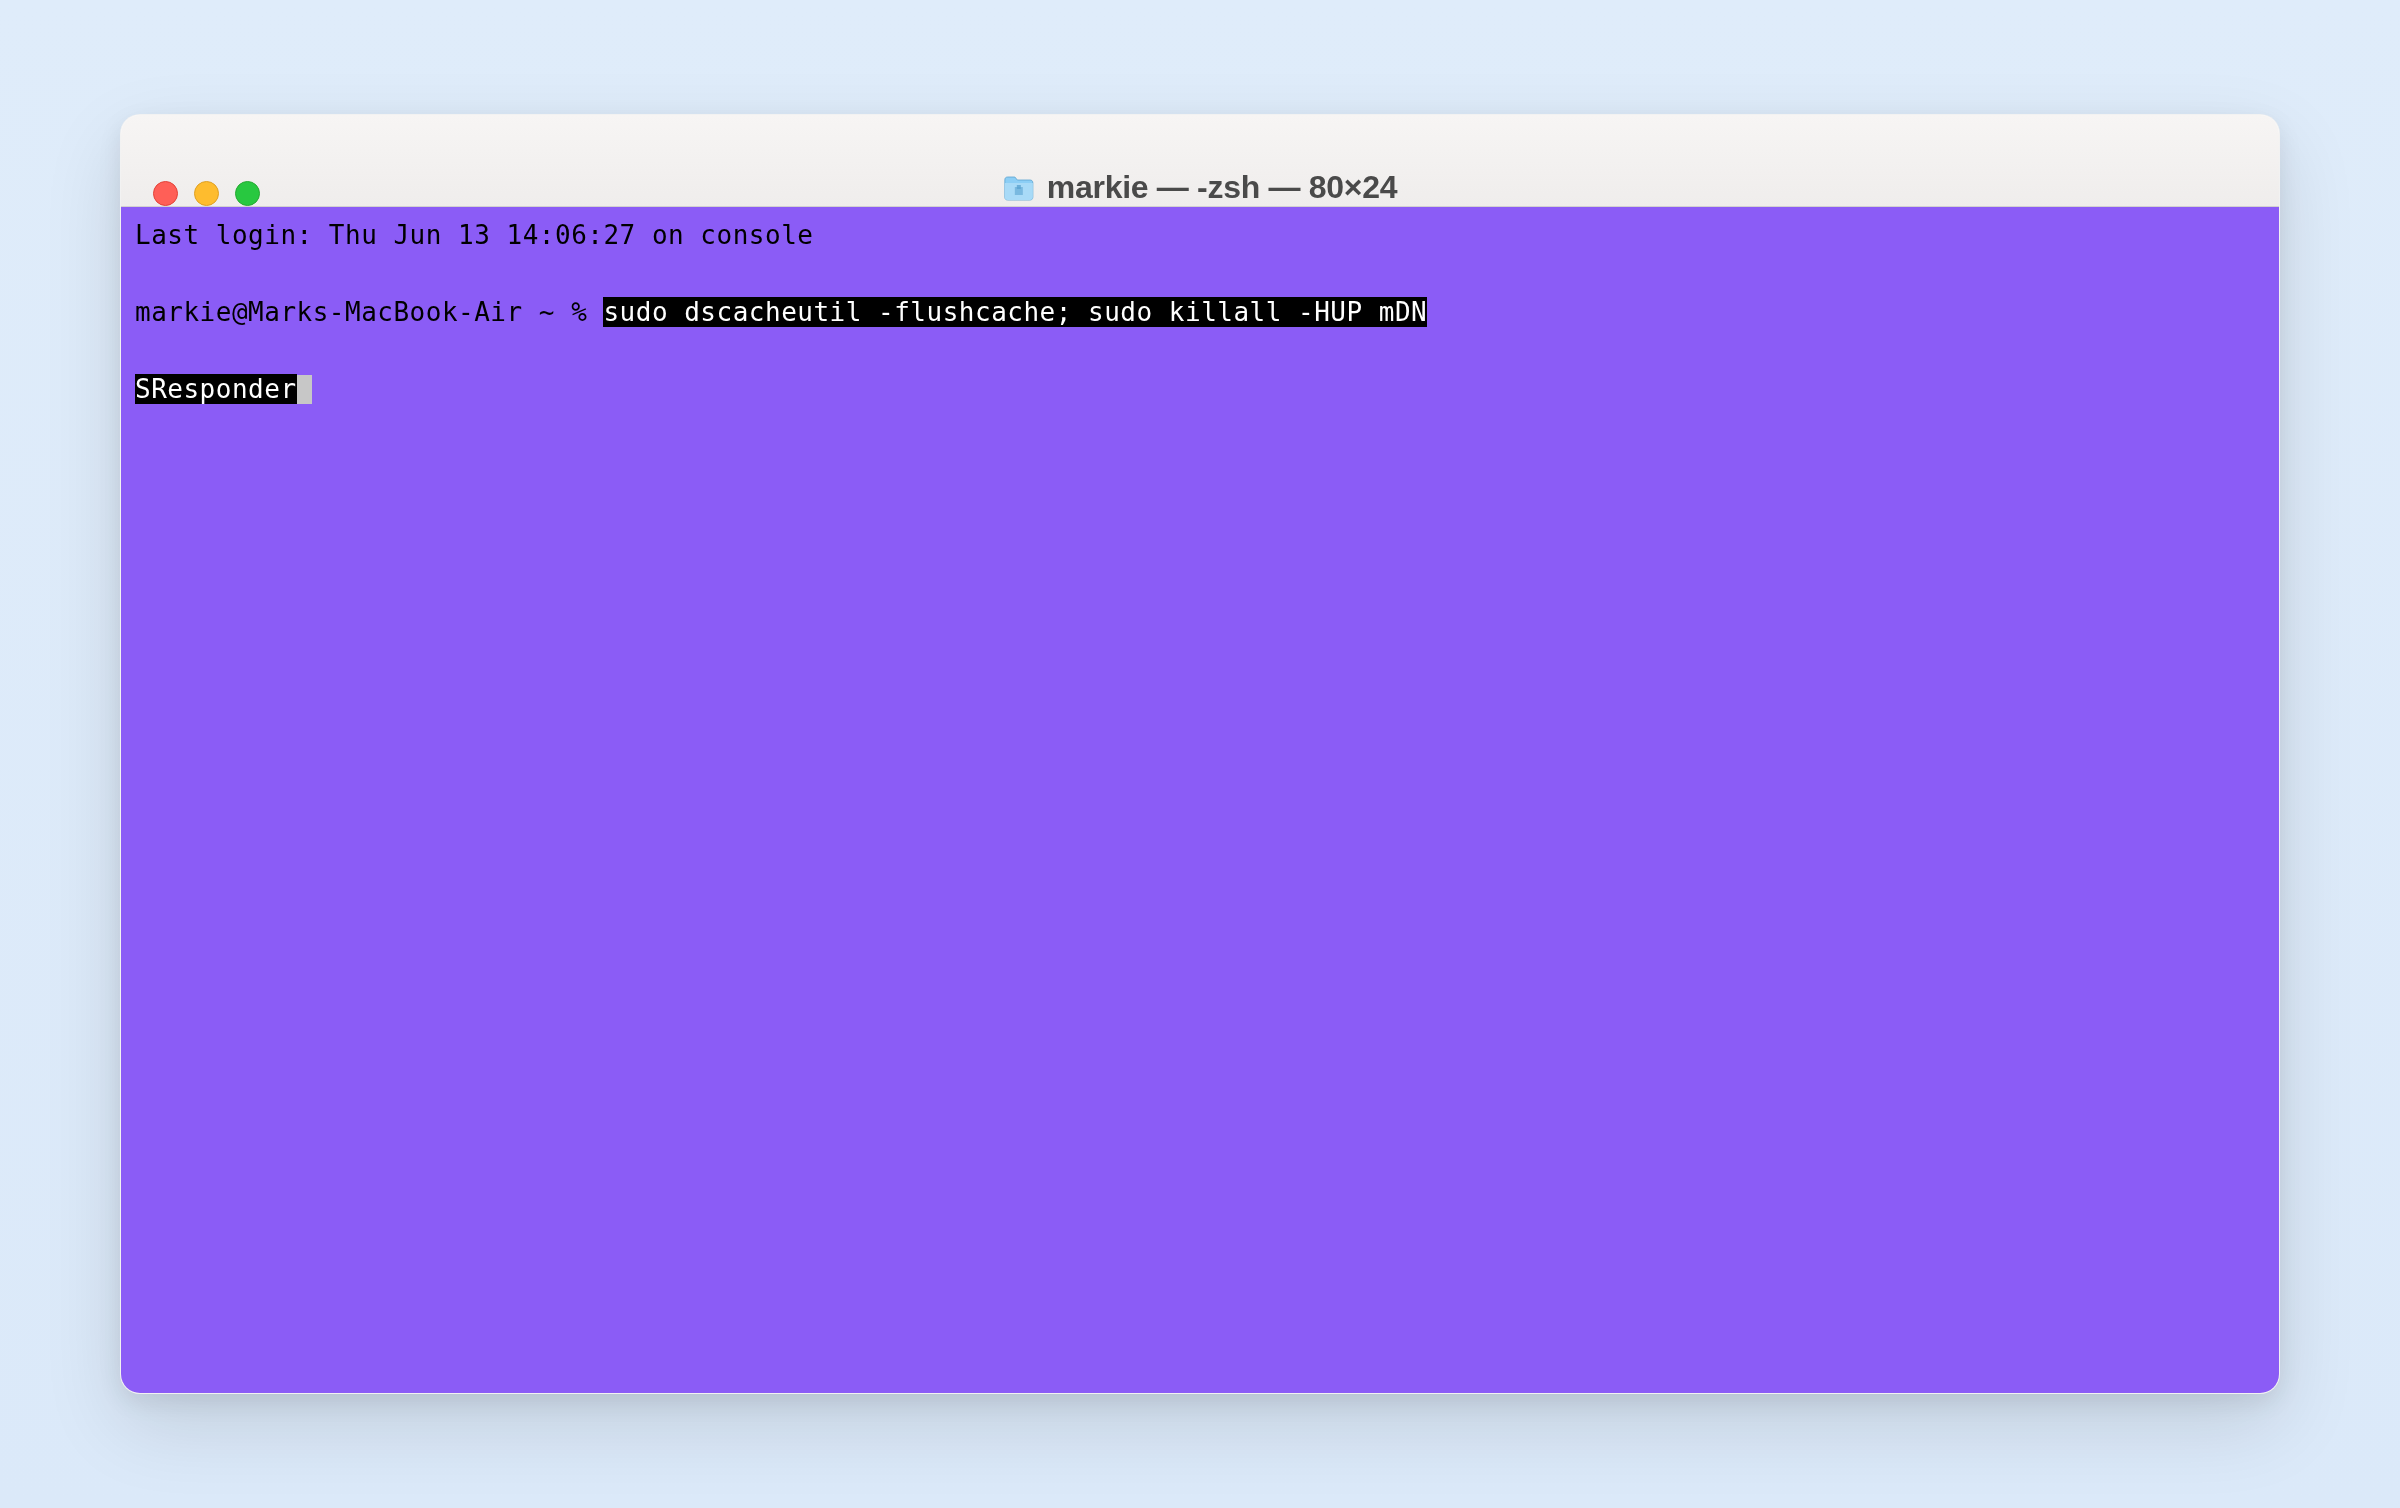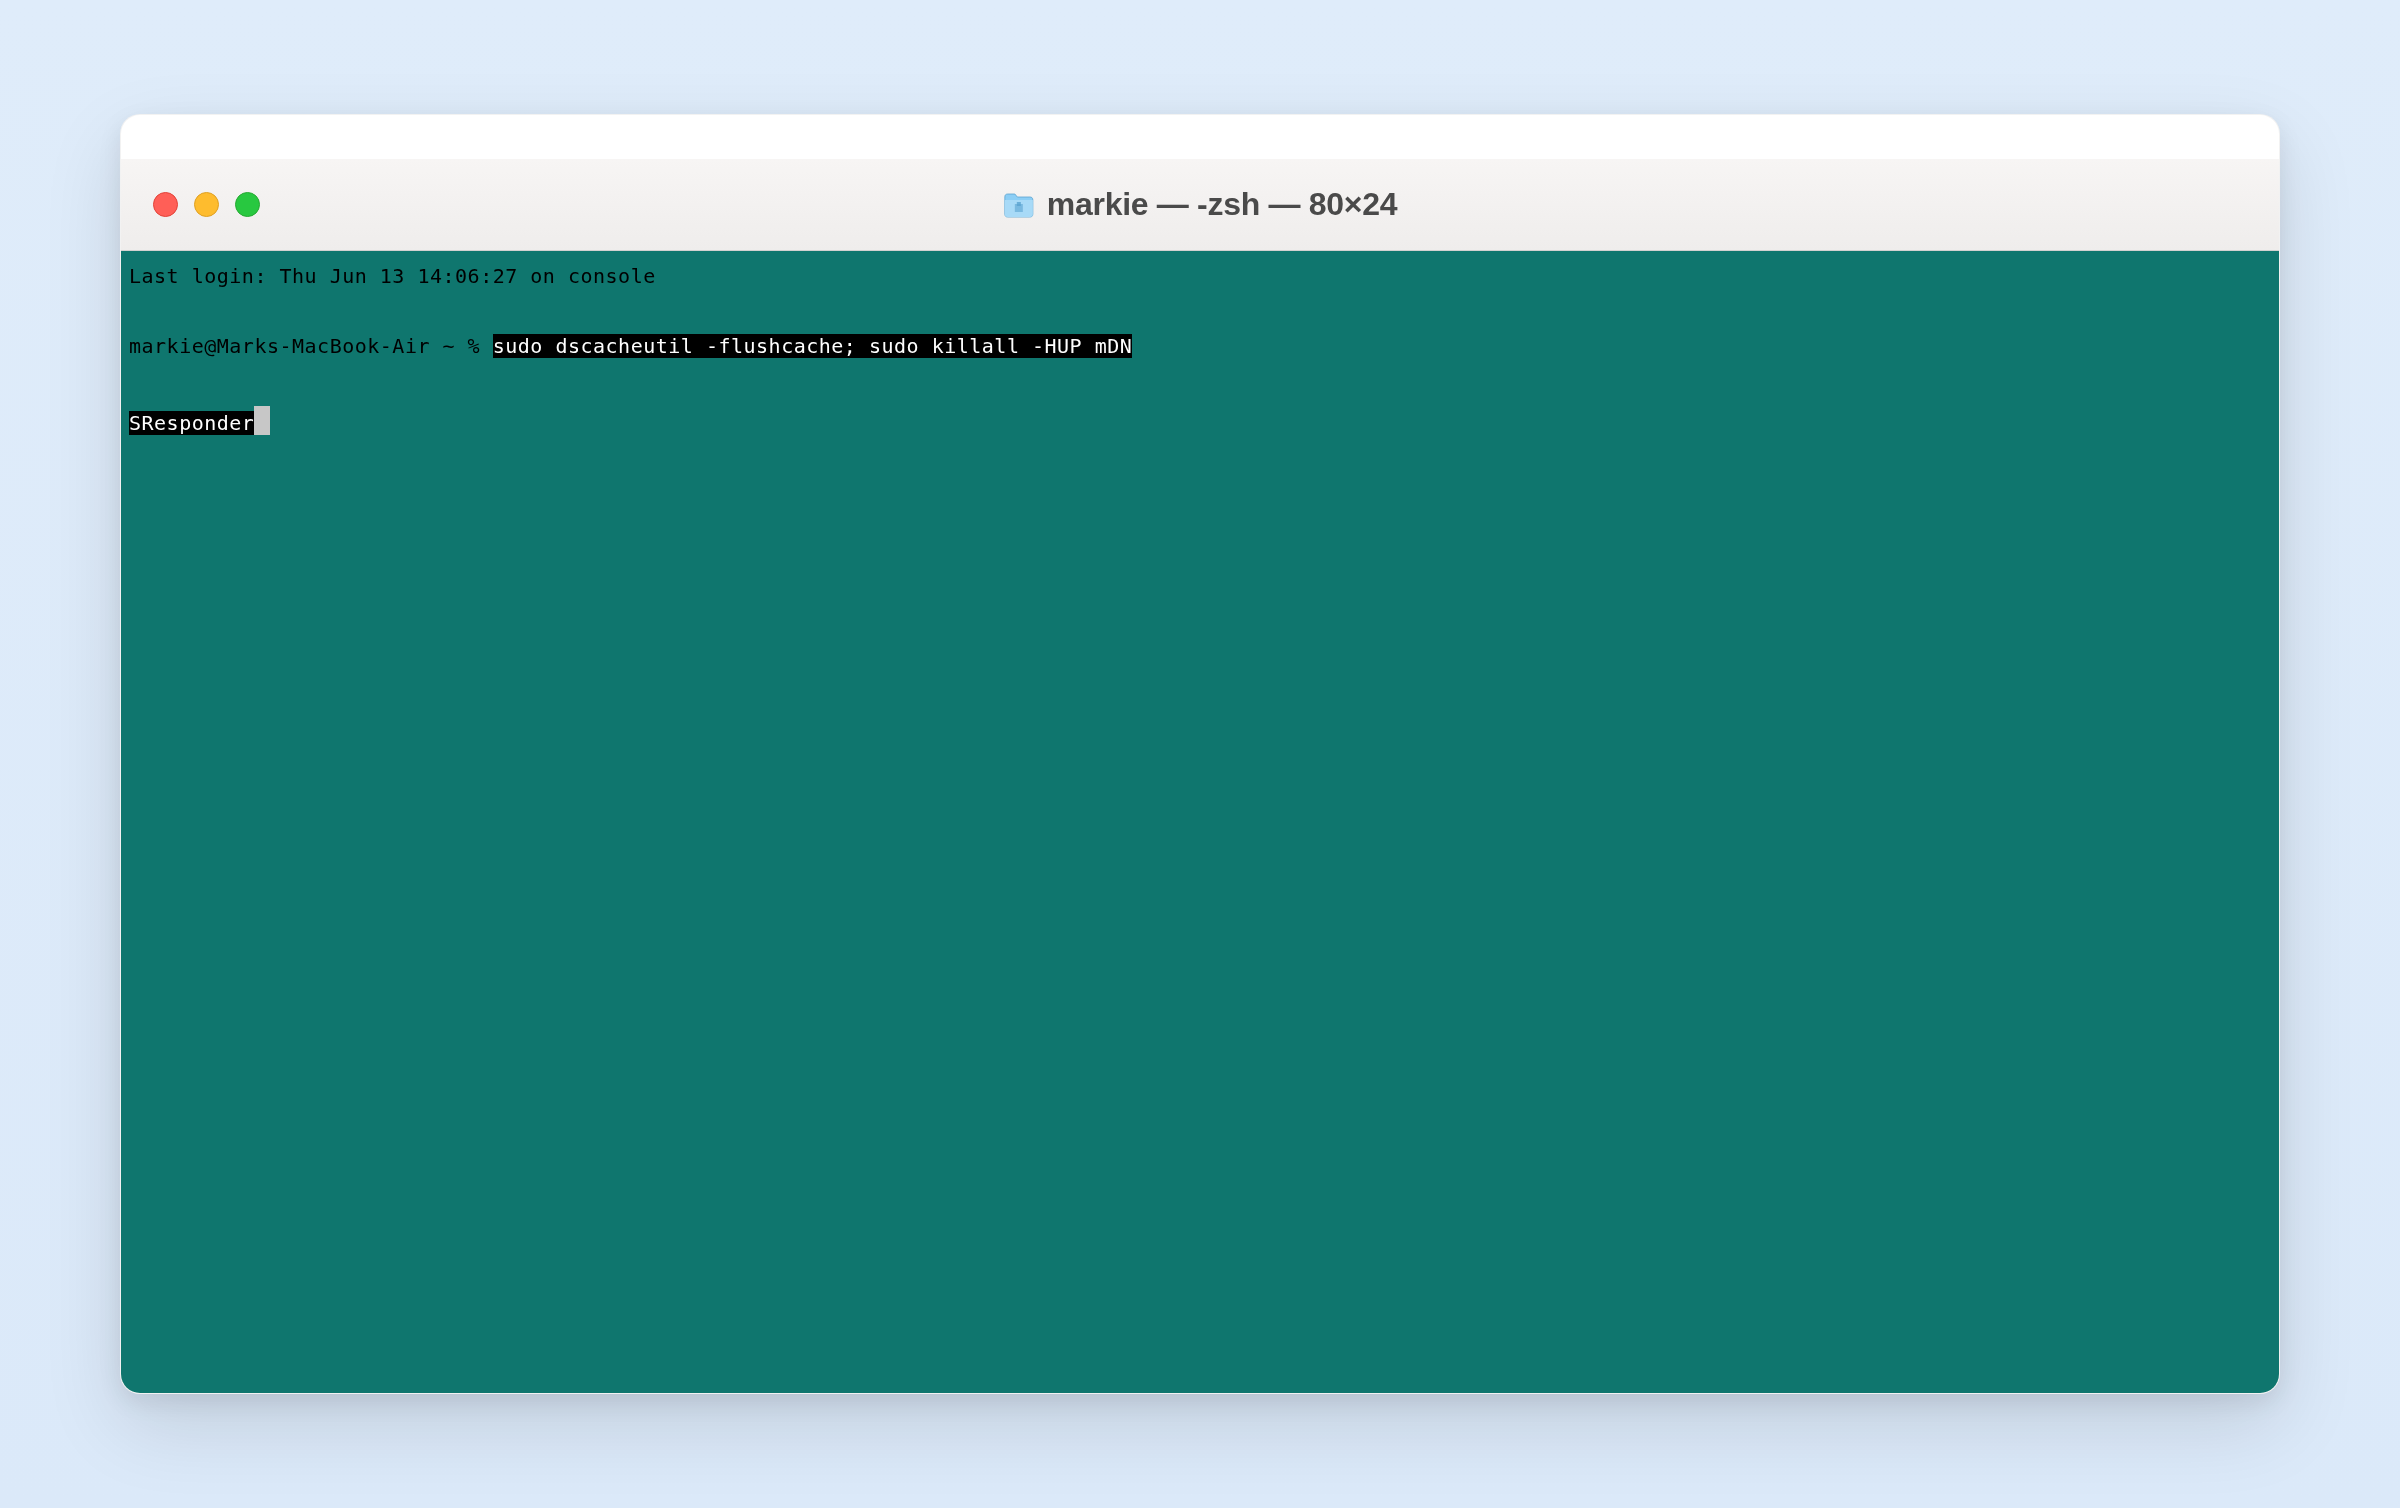--- a/index.html
+++ b/index.html
@@ -28,25 +28,24 @@
       display: flex;
       flex-direction: column;
       border: 1px solid rgba(0,0,0,0.05);
     }
     
     .title-bar {
       height: 92px;
       background: linear-gradient(180deg, #f7f5f4 0%, #efedec 100%);
       border-bottom: 1px solid #d3d1d0;
       display: flex;
-      align-items: center;
+      align-items: flex-end;
       position: relative;
       padding: 0 32px;
       flex-shrink: 0;
-      margin-top: 44px;
     }
     
     .traffic-lights {
       display: flex;
       gap: 16px;
       align-items: center;
     }
     
     .traffic-light {
       width: 25px;
@@ -93,24 +92,24 @@
     
     .window-title {
       font-size: 32px;
       font-weight: 700;
       color: #4a4a4a;
       letter-spacing: -0.3px;
     }
     
     .terminal-body {
       flex: 1;
-      background: #0f766e;
-      padding: 14px 8px;
+      background: #8b5cf6;
+      padding: 14px 14px;
       font-family: "SF Mono", "Menlo", "Consolas", monospace;
-      font-size: 20px;
+      font-size: 26px;
       line-height: 1.12;
       color: #000000;
       white-space: pre-wrap;
       word-break: break-all;
       letter-spacing: 0.5px;
       font-weight: 500;
     }
     
     .login-line {
       display: block;

